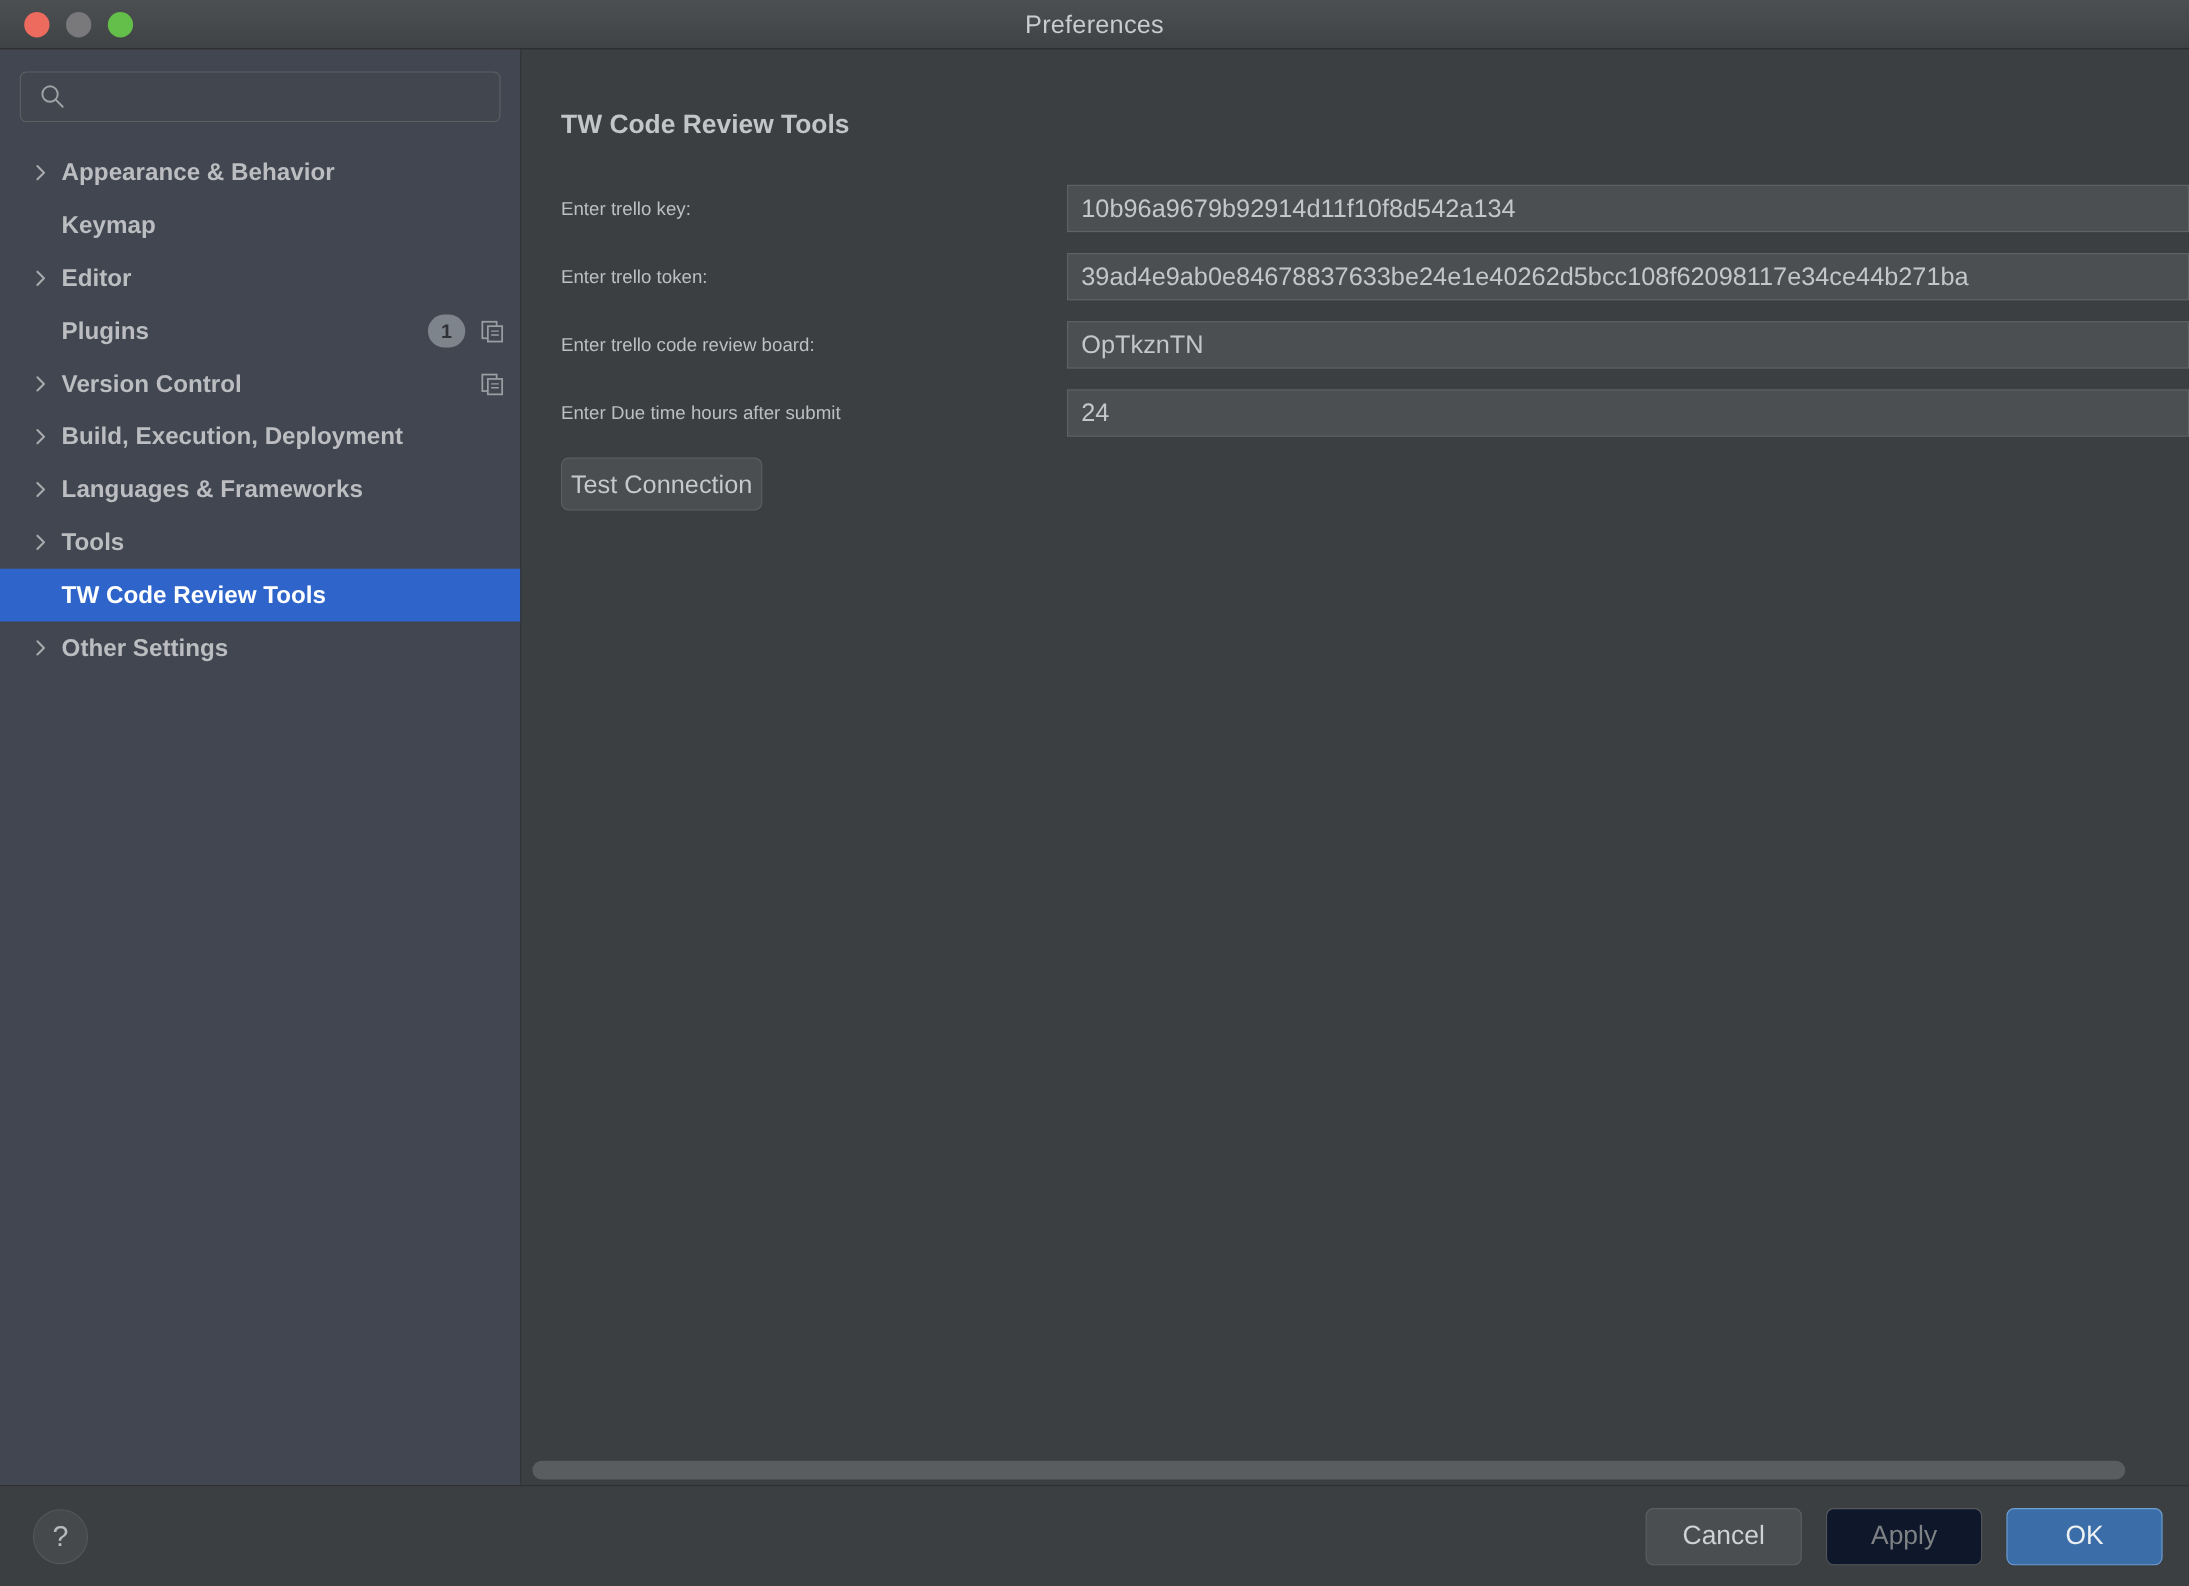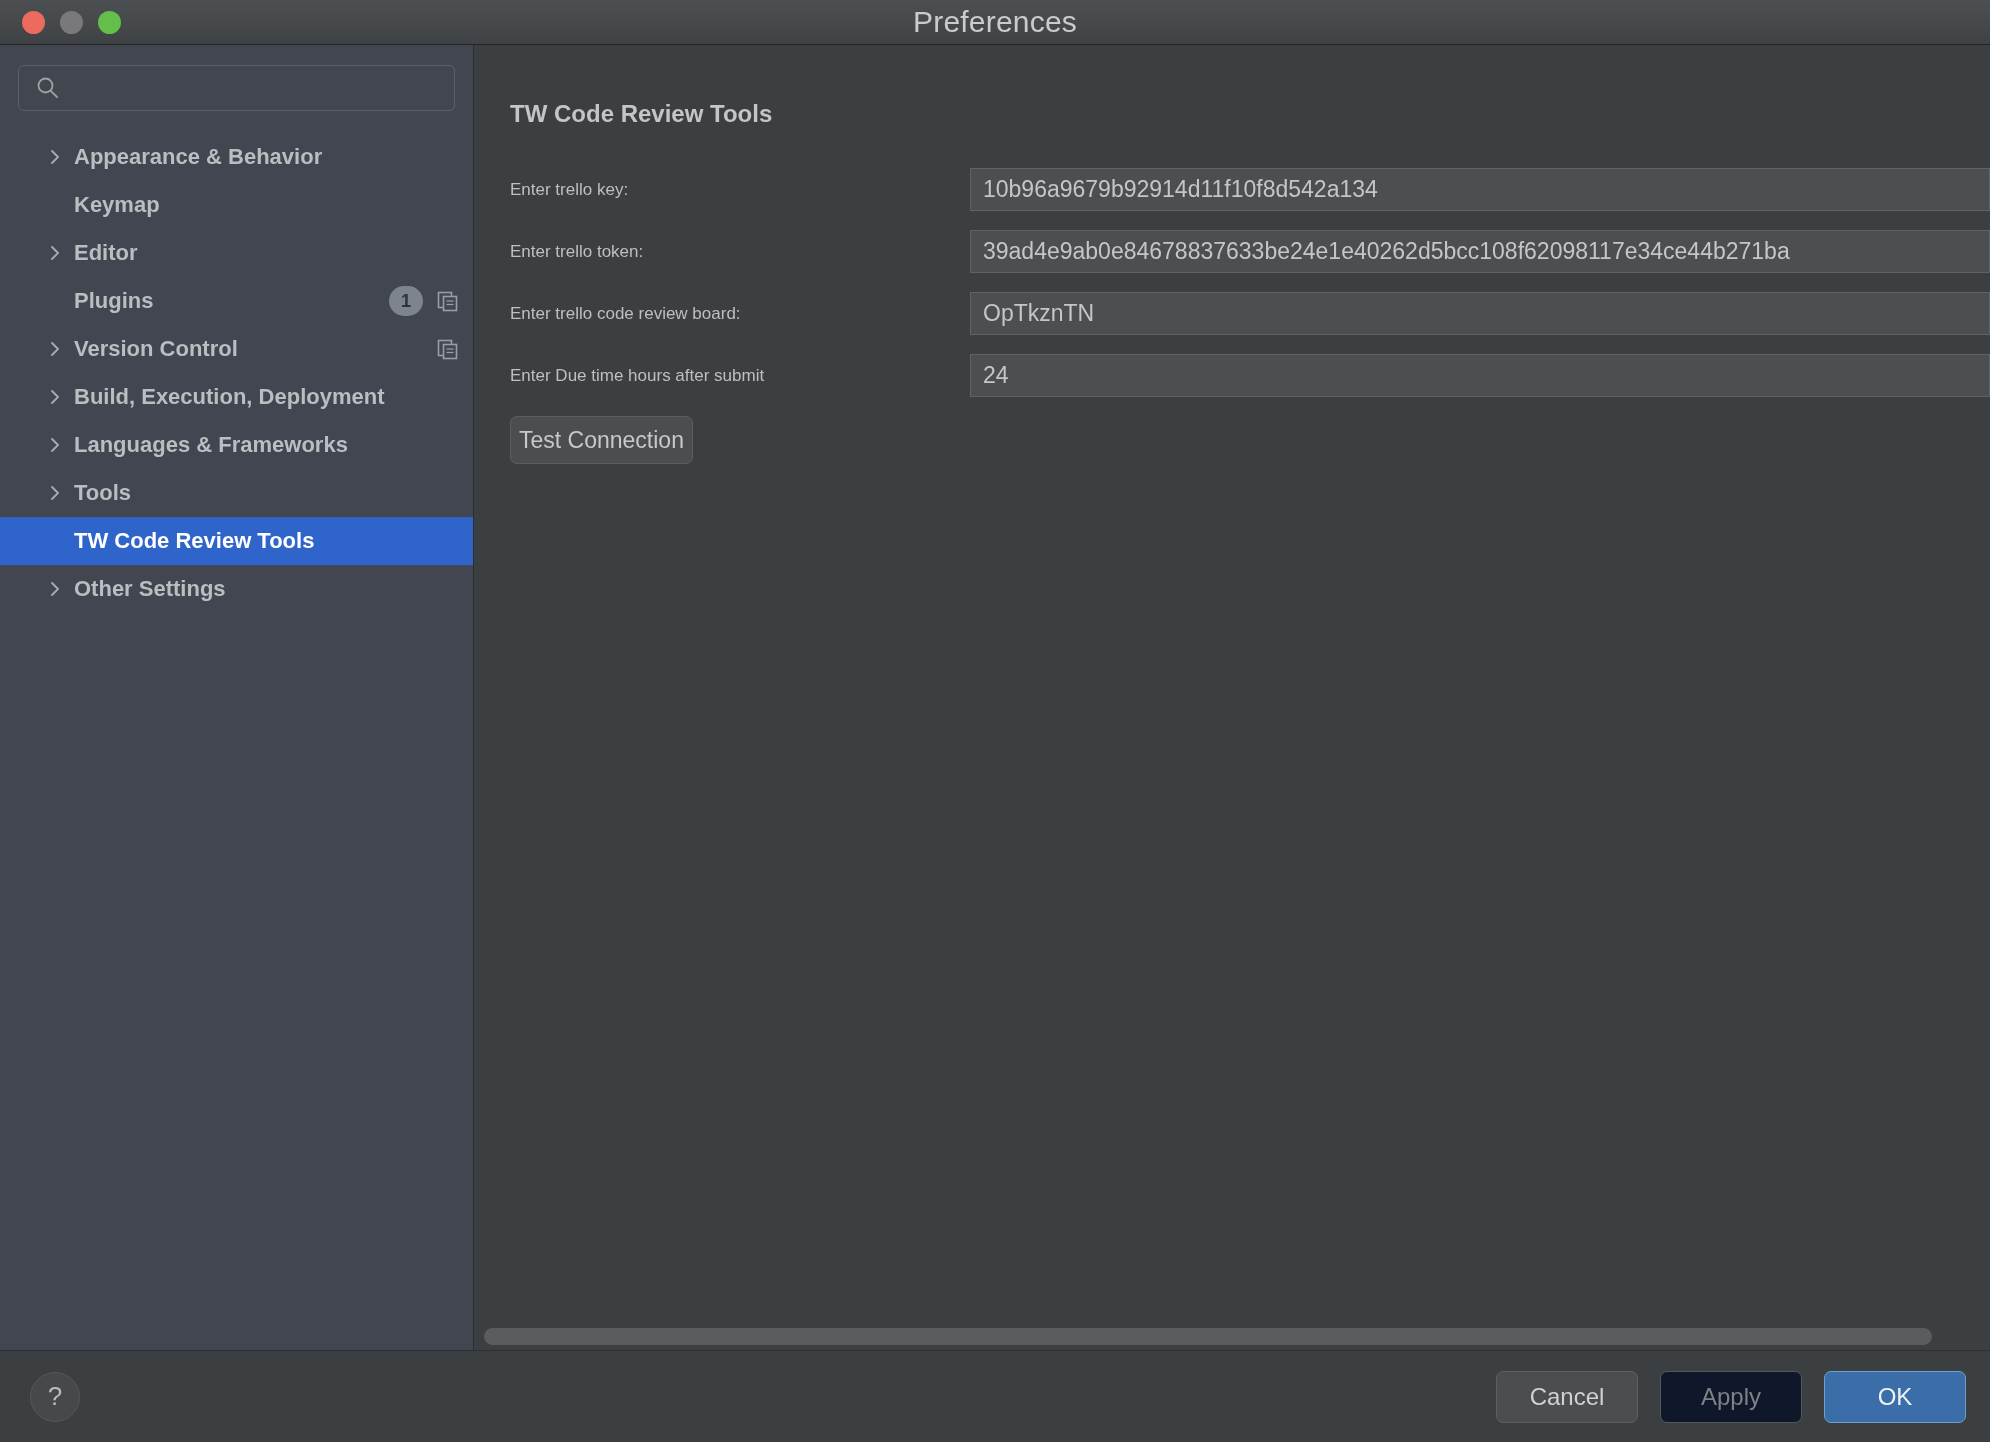--- a/index.html
+++ b/index.html
@@ -45,21 +45,21 @@
     width: 23px;
     height: 23px;
     border-radius: 50%;
     display: block;
   }
   .light.close   { background: #ec6a5e; }
   .light.min     { background: #79797b; }
   .light.zoom    { background: #63bf49; }
 
   .title-text {
-    font-size: 30px;
+    font-size: 23px;
     color: #c9cbcd;
     letter-spacing: 0.2px;
   }
 
   
   .body {
     flex: 1 1 auto;
     display: flex;
     min-height: 0;
     background: #3c3f41;
@@ -98,21 +98,21 @@
     padding-left: 10px;
   }
 
   .tree { flex: 1 1 auto; overflow: hidden; }
 
   .tree-row {
     position: relative;
     height: 48px;
     display: flex;
     align-items: center;
-    padding-left: 44px;
+    padding-left: 26px;
     padding-right: 14px;
     text-align: right;
   }
   .tree-row.selected { background: #2f65ca; }
   .chev {
     width: 22px;
     flex: 0 0 22px;
     display: flex;
     align-items: center;
     justify-content: center;

